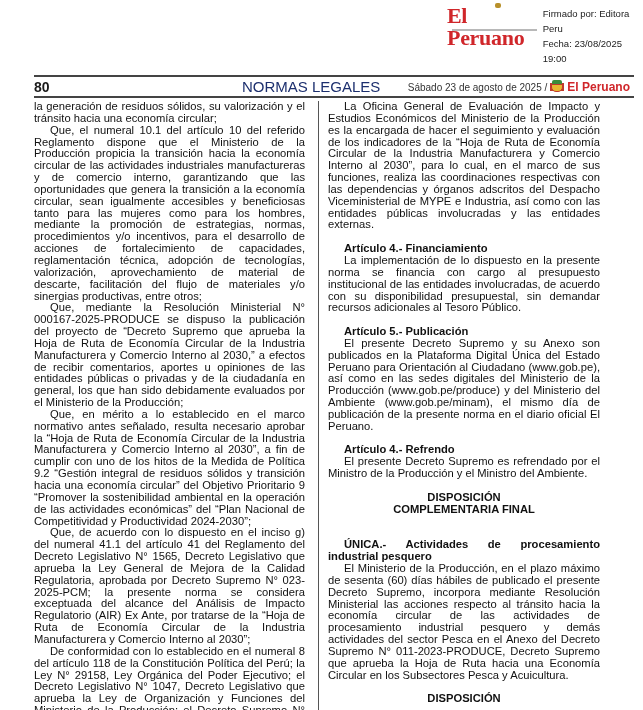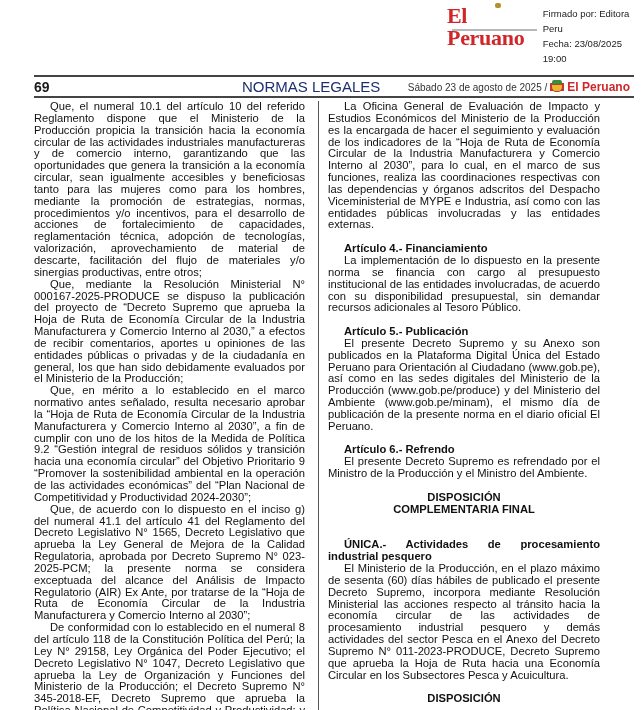--- a/index.html
+++ b/index.html
@@ -57,36 +57,37 @@
     <span class="tagline"></span>
   </div>
   <div class="sig-text">
     <div>Firmado por: Editora Peru</div>
     <div>Fecha: 23/08/2025 19:00</div>
   </div>
 </div>
 
 <div class="hdr-top-line"></div>
 <div class="hdr">
-  <span class="page-num">69</span>
+  <span class="page-num">80</span>
   <span class="section-title">NORMAS LEGALES</span>
   <div class="hdr-right">
     <span class="hdr-date">Sábado 23 de agosto de 2025 /</span>
     <span class="crest">
       <span class="c3"></span>
         <span class="c4"></span>
         <span class="c1"></span>
         <span class="c2"></span>
     </span>
     <span class="hdr-brand">El Peruano</span>
   </div>
 </div>
 <div class="hdr-bottom-line"></div>
 
 <div class="col col-left">
+  <p>la generación de residuos sólidos, su valorización y el tránsito hacia una economía circular;</p>
   <p class="ind">Que, el numeral 10.1 del artículo 10 del referido Reglamento dispone que el Ministerio de la Producción propicia la transición hacia la economía circular de las actividades industriales manufactureras y de comercio interno, garantizando que las oportunidades que genera la transición a la economía circular, sean igualmente accesibles y beneficiosas tanto para las mujeres como para los hombres, mediante la promoción de estrategias, normas, procedimientos y/o incentivos, para el desarrollo de acciones de fortalecimiento de capacidades, reglamentación técnica, adopción de tecnologías, valorización, aprovechamiento de material de descarte, facilitación del flujo de materiales y/o sinergias productivas, entre otros;</p>
   <p class="ind">Que, mediante la Resolución Ministerial N° 000167-2025-PRODUCE se dispuso la publicación del proyecto de “Decreto Supremo que aprueba la Hoja de Ruta de Economía Circular de la Industria Manufacturera y Comercio Interno al 2030,” a efectos de recibir comentarios, aportes u opiniones de las entidades públicas o privadas y de la ciudadanía en general, los que han sido debidamente evaluados por el Ministerio de la Producción;</p>
   <p class="ind">Que, en mérito a lo establecido en el marco normativo antes señalado, resulta necesario aprobar la “Hoja de Ruta de Economía Circular de la Industria Manufacturera y Comercio Interno al 2030”, a fin de cumplir con uno de los hitos de la Medida de Política 9.2 “Gestión integral de residuos sólidos y transición hacia una economía circular” del Objetivo Prioritario 9 “Promover la sostenibilidad ambiental en la operación de las actividades económicas” del “Plan Nacional de Competitividad y Productividad 2024-2030”;</p>
   <p class="ind">Que, de acuerdo con lo dispuesto en el inciso g) del numeral 41.1 del artículo 41 del Reglamento del Decreto Legislativo N° 1565, Decreto Legislativo que aprueba la Ley General de Mejora de la Calidad Regulatoria, aprobada por Decreto Supremo N° 023-2025-PCM; la presente norma se considera exceptuada del alcance del Análisis de Impacto Regulatorio (AIR) Ex Ante, por tratarse de la “Hoja de Ruta de Economía Circular de la Industria Manufacturera y Comercio Interno al 2030”;</p>
   <p class="ind">De conformidad con lo establecido en el numeral 8 del artículo 118 de la Constitución Política del Perú; la Ley N° 29158, Ley Orgánica del Poder Ejecutivo; el Decreto Legislativo N° 1047, Decreto Legislativo que aprueba la Ley de Organización y Funciones del Ministerio de la Producción; el Decreto Supremo N° 345-2018-EF, Decreto Supremo que aprueba la Política Nacional de Competitividad y Productividad; y el Decreto Supremo N° 237-2019-EF, Decreto Supremo que aprueba el Plan Nacional de Competitividad y Productividad;</p>
 
 </div>
 
 <div class="divider"></div>
 
@@ -95,21 +96,21 @@
   <div class="gap"></div>
 
   <p class="art-title">Artículo 4.- Financiamiento</p>
   <p class="ind">La implementación de lo dispuesto en la presente norma se financia con cargo al presupuesto institucional de las entidades involucradas, de acuerdo con su disponibilidad presupuestal, sin demandar recursos adicionales al Tesoro Público.</p>
   <div class="gap"></div>
 
   <p class="art-title">Artículo 5.- Publicación</p>
   <p class="ind">El presente Decreto Supremo y su Anexo son publicados en la Plataforma Digital Única del Estado Peruano para Orientación al Ciudadano (www.gob.pe), así como en las sedes digitales del Ministerio de la Producción (www.gob.pe/produce) y del Ministerio del Ambiente (www.gob.pe/minam), el mismo día de publicación de la presente norma en el diario oficial El Peruano.</p>
   <div class="gap"></div>
 
-  <p class="art-title">Artículo 6.- Refrendo</p>
+  <p class="art-title">Artículo 4.- Refrendo</p>
   <p class="ind">El presente Decreto Supremo es refrendado por el Ministro de la Producción y el Ministro del Ambiente.</p>
   <div class="gap"></div>
 
   <p class="disp-title">DISPOSICIÓN</p>
   <p class="disp-title">COMPLEMENTARIA FINAL</p>
   <div class="gap"></div>
   <p class="art-title" style="padding-left:0;text-indent:16px;text-align:justify;margin-top:12px;">ÚNICA.- Actividades de procesamiento industrial pesquero</p>
   <p class="ind">El Ministerio de la Producción, en el plazo máximo de sesenta (60) días hábiles de publicado el presente Decreto Supremo, incorpora mediante Resolución Ministerial las acciones respecto al tránsito hacia la economía circular de las actividades de procesamiento industrial pesquero y demás actividades del sector Pesca en el Anexo del Decreto Supremo N° 011-2023-PRODUCE, Decreto Supremo que aprueba la Hoja de Ruta hacia una Economía Circular en los Subsectores Pesca y Acuicultura.</p>
   <div class="gap"></div>
 

